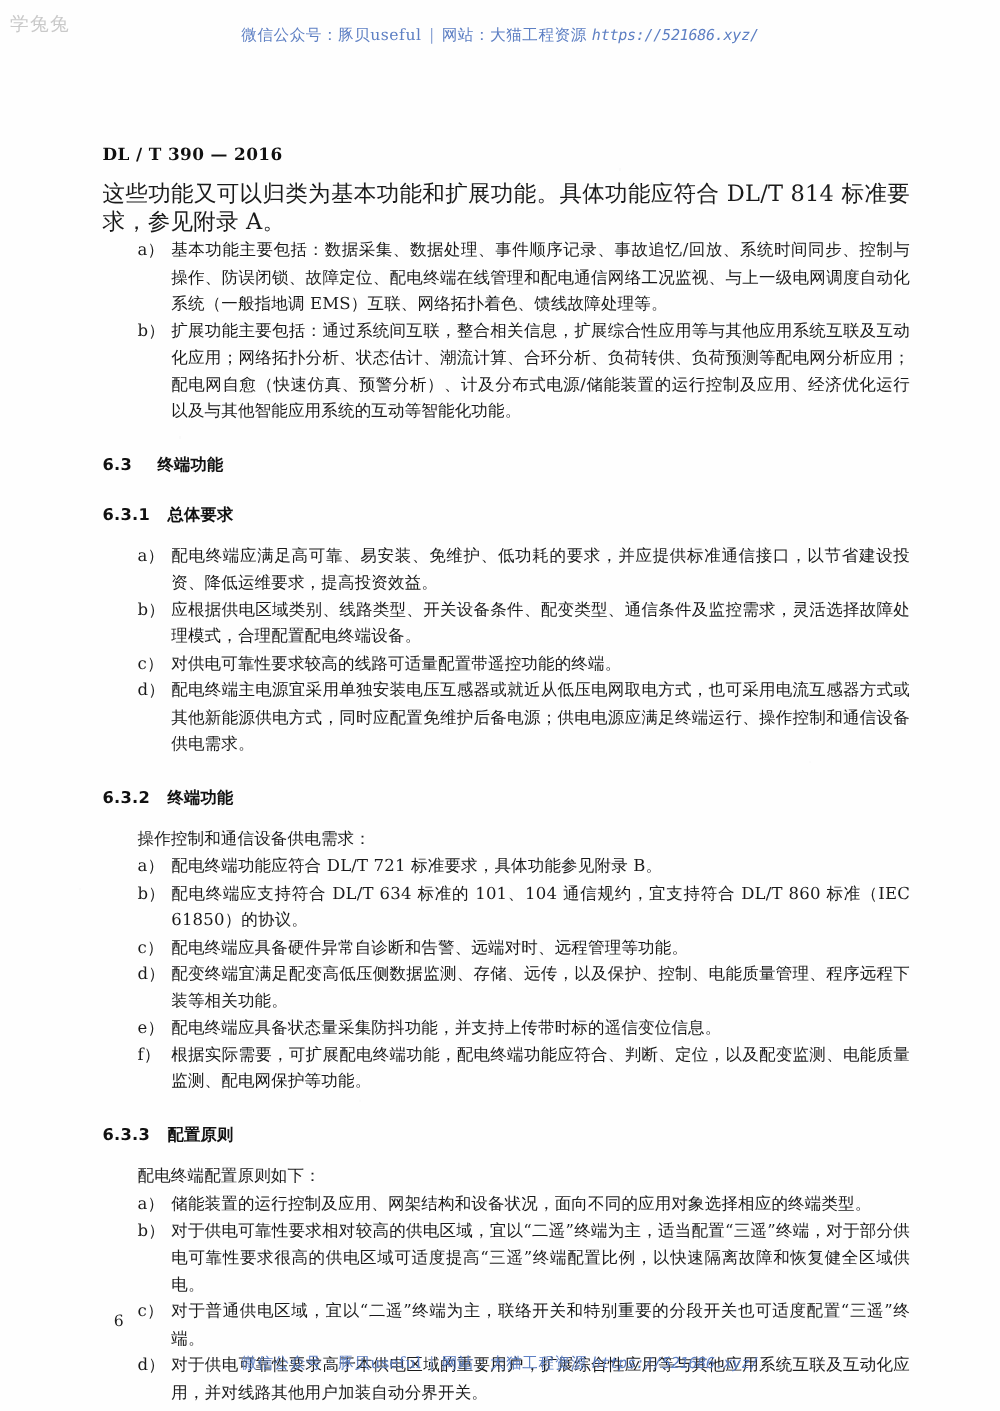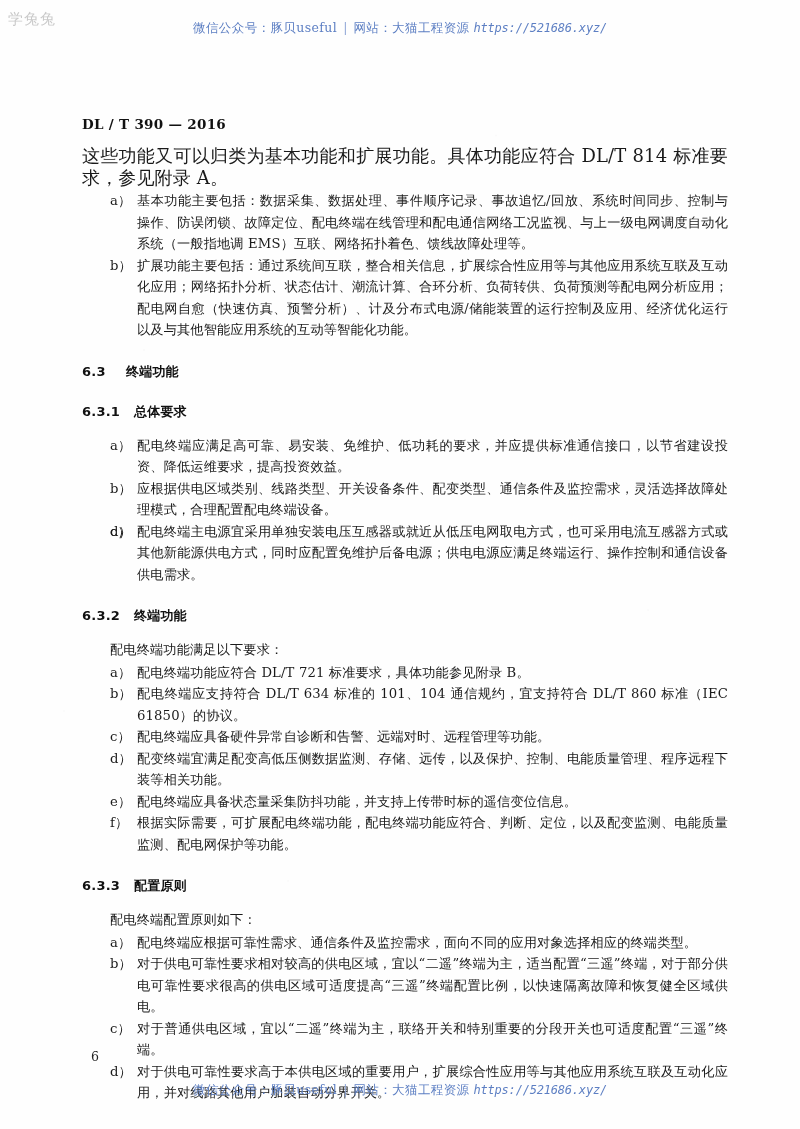--- a/index.html
+++ b/index.html
@@ -219,32 +219,33 @@
       <li>
         <span class="marker">a）</span>
         <span>配电终端应满足高可靠、易安装、免维护、低功耗的要求，并应提供标准通信接口，以节省建设投资、降低运维要求，提高投资效益。</span>
       </li>
       <li>
         <span class="marker">b）</span>
         <span>应根据供电区域类别、线路类型、开关设备条件、配变类型、通信条件及监控需求，灵活选择故障处理模式，合理配置配电终端设备。</span>
       </li>
       <li>
         <span class="marker">c）</span>
+        <span>对供电可靠性要求较高的线路可适量配置带遥控功能的终端。</span>
       </li>
       <li>
         <span class="marker">d）</span>
         <span>配电终端主电源宜采用单独安装电压互感器或就近从低压电网取电方式，也可采用电流互感器方式或其他新能源供电方式，同时应配置免维护后备电源；供电电源应满足终端运行、操作控制和通信设备供电需求。</span>
       </li>
     </ol>
 
     <div class="h3">
       <span class="num">6.3.2</span><span>终端功能</span>
     </div>
     <div class="gap-after-head"></div>
-    <p class="clause-intro">配电终端功能满足以下要求：</p>
+    <p class="clause-intro">操作控制和通信设备供电需求：</p>
     <ol class="alpha">
       <li>
         <span class="marker">a）</span>
         <span>配电终端功能应符合 DL/T 721 标准要求，具体功能参见附录 B。</span>
       </li>
       <li>
         <span class="marker">b）</span>
         <span>配电终端应支持符合 DL/T 634 标准的 101、104 通信规约，宜支持符合 DL/T 860 标准（IEC 61850）的协议。</span>
       </li>
       <li>
@@ -266,21 +267,21 @@
     </ol>
 
     <div class="h3">
       <span class="num">6.3.3</span><span>配置原则</span>
     </div>
     <div class="gap-after-head"></div>
     <p class="clause-intro">配电终端配置原则如下：</p>
     <ol class="alpha">
       <li>
         <span class="marker">a）</span>
-        <span>配电终端应根据可靠性需求、通信条件及监控需求，面向不同的应用对象选择相应的终端类型。</span>
+        <span>储能装置的运行控制及应用、网架结构和设备状况，面向不同的应用对象选择相应的终端类型。</span>
       </li>
       <li>
         <span class="marker">b）</span>
         <span>对于供电可靠性要求相对较高的供电区域，宜以“二遥”终端为主，适当配置“三遥”终端，对于部分供电可靠性要求很高的供电区域可适度提高“三遥”终端配置比例，以快速隔离故障和恢复健全区域供电。</span>
       </li>
       <li>
         <span class="marker">c）</span>
         <span>对于普通供电区域，宜以“二遥”终端为主，联络开关和特别重要的分段开关也可适度配置“三遥”终端。</span>
       </li>
       <li>

